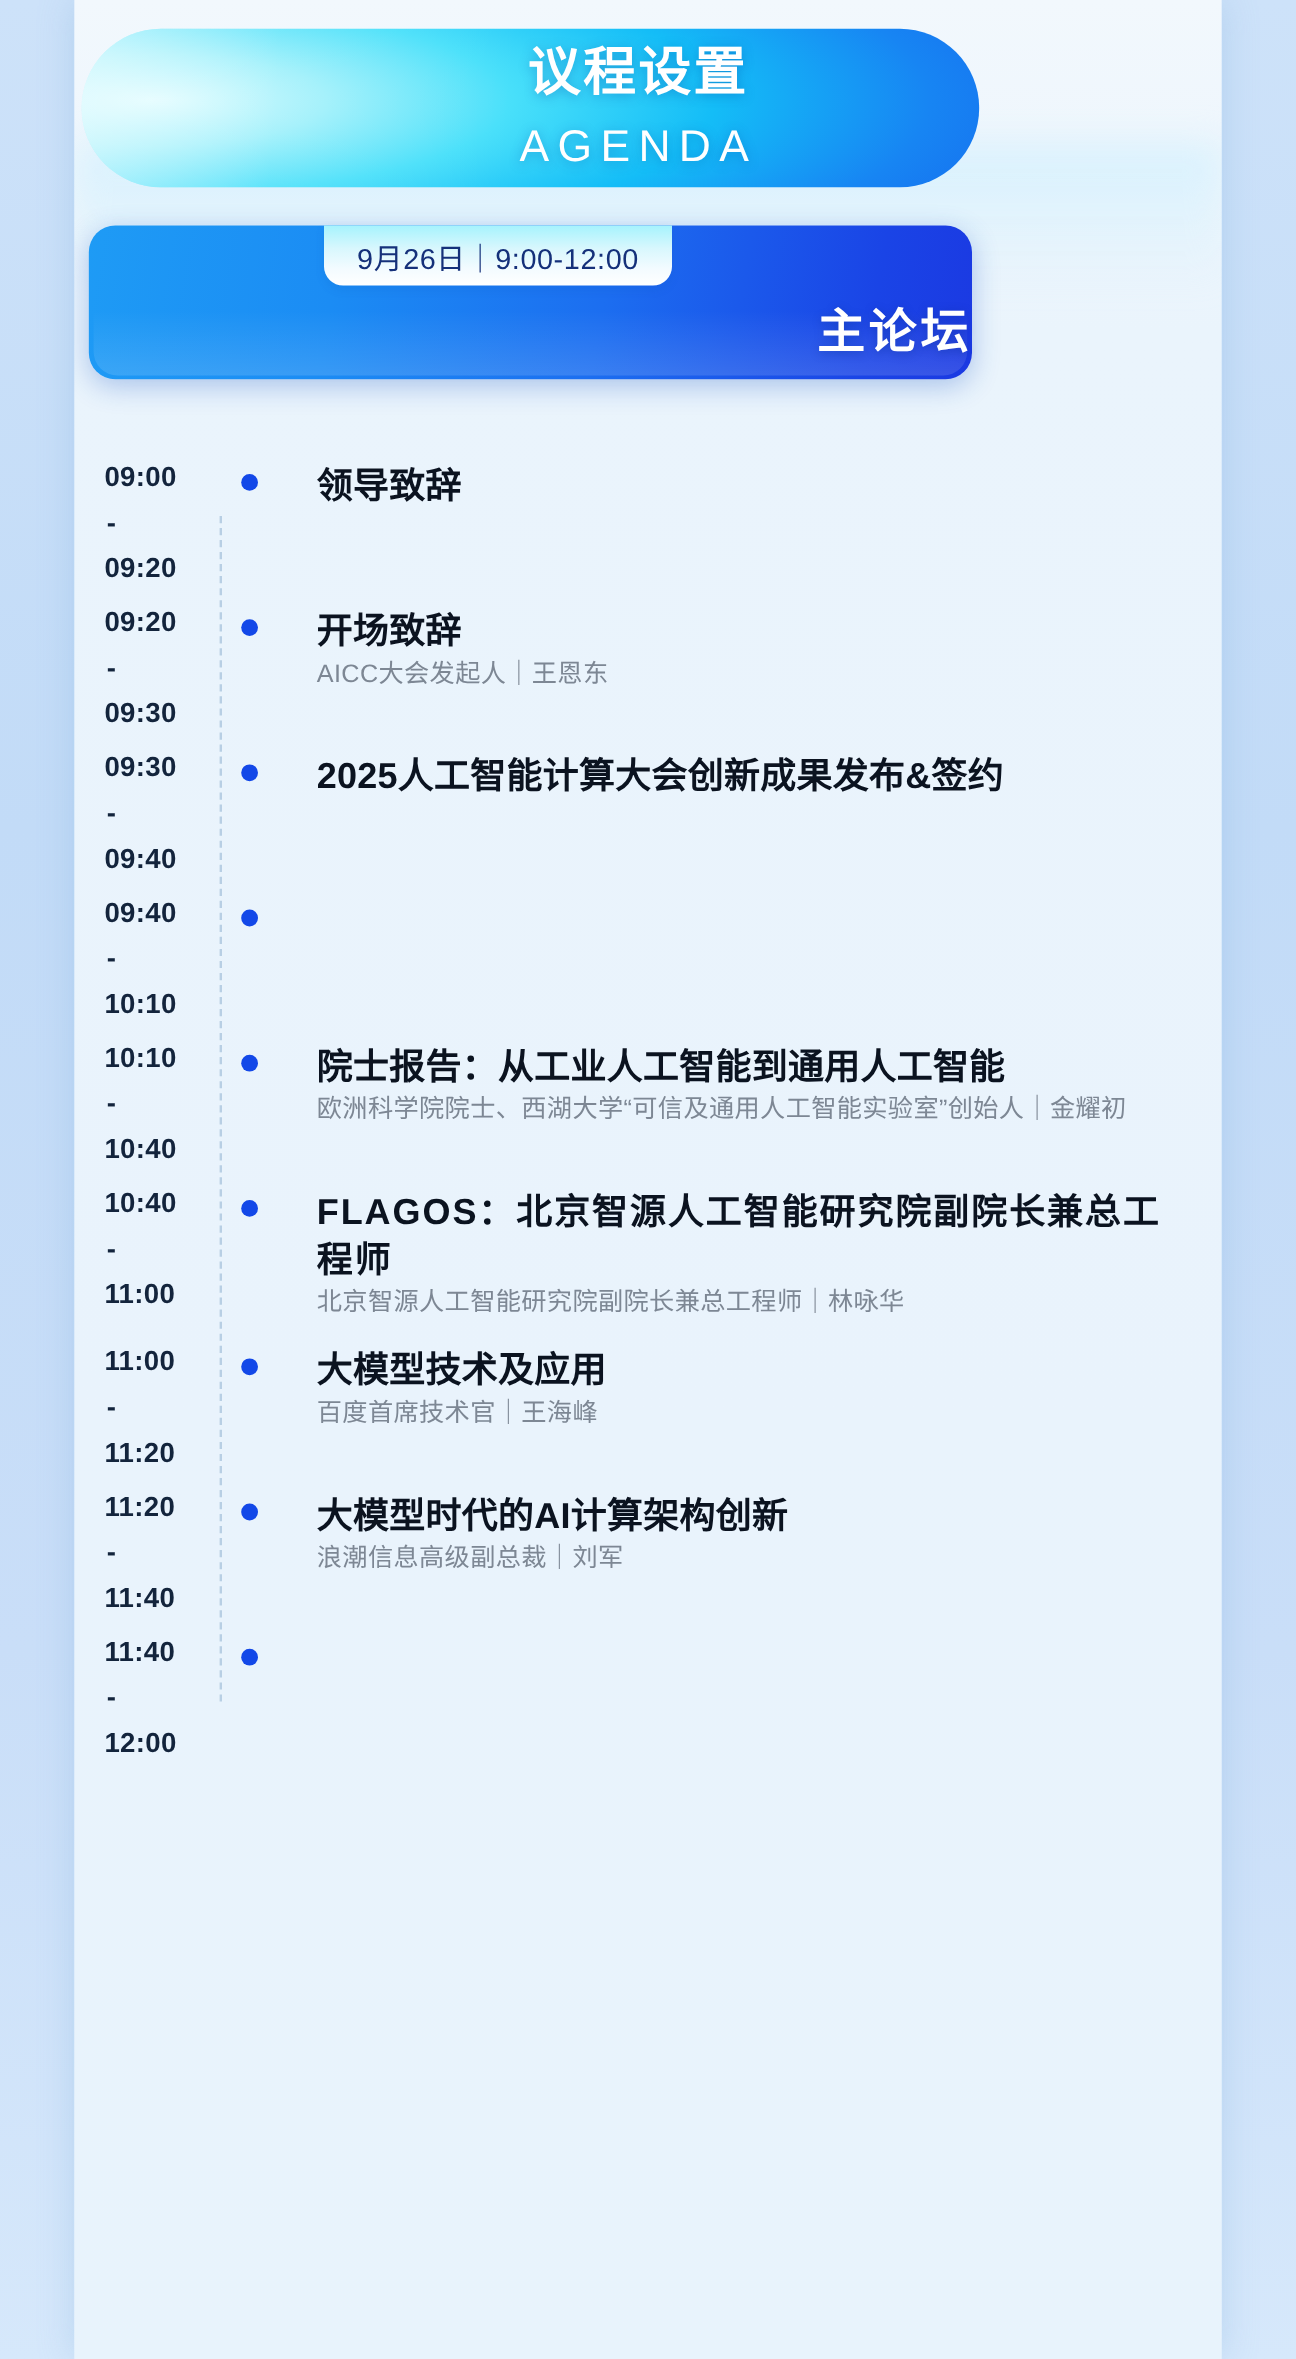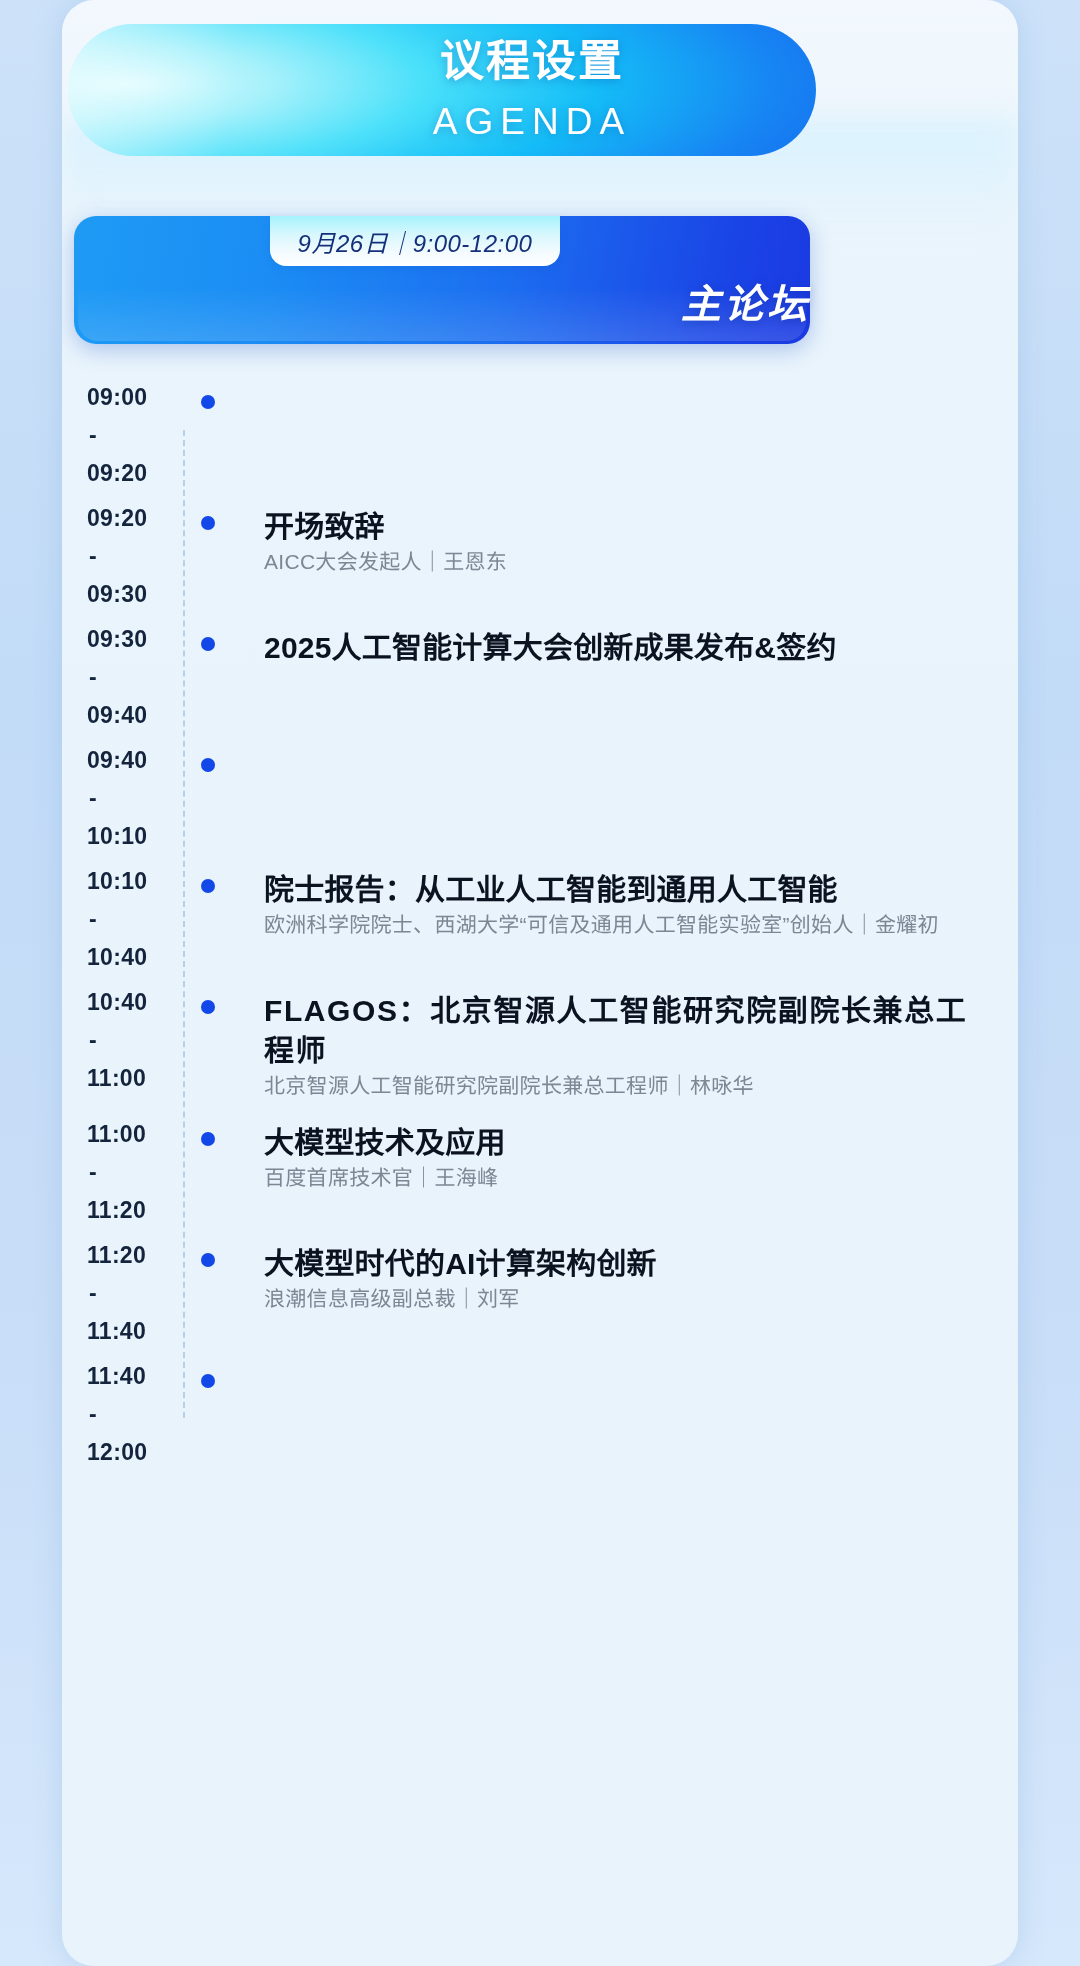--- a/index.html
+++ b/index.html
@@ -20,21 +20,20 @@
   
   .page-card {
     position: absolute;
     left: 62px;
     top: 0;
     width: 956px;
     height: 1966px;
     background: linear-gradient(180deg, #f2f8fd 0%, #eaf4fc 14%, #e9f3fc 60%, #e8f3fc 100%);
     box-shadow: 0 0 28px rgba(120,170,220,0.30);
     overflow: hidden;
-    border-radius: 32px;
   }
 
   
   .header-banner {
     position: absolute;
     left: 6px;
     top: 24px;
     width: 748px;
     height: 132px;
     border-radius: 66px;
@@ -82,24 +81,23 @@
     letter-spacing: 7px;
     line-height: 1.25;
     margin-top: 14px;
     text-shadow: 0 2px 10px rgba(10,70,160,0.35);
   }
 
   
   .session-block {
     position: absolute;
     left: 12px;
-    top: 216px;
+    top: 188px;
     width: 736px;
     height: 92px;
-    font-style: italic;
   }
   .session-body {
     position: absolute;
     left: 0;
     top: 0;
     width: 736px;
     height: 128px;
     border-radius: 22px;
     background: linear-gradient(100deg, #1e9bf5 0%, #1b8cf4 28%, #1c6ef0 58%, #1a44e6 88%, #1b39e2 100%);
     box-shadow: 0 6px 22px rgba(30,90,200,0.30);
@@ -258,20 +256,23 @@
       <div class="timeline-rail"></div>
     <div class="agenda-item">
           <div class="time-col">
             <span class="time-start">09:00</span>
             <span class="time-dash">-</span>
             <span class="time-end">09:20</span>
           </div>
           <div class="dot-col">
             <span class="dot"></span>
           </div>
+          <div class="content-col">
+            <div class="item-title">领导致辞</div>
+          </div>
         </div>
         <div class="agenda-item">
           <div class="time-col">
             <span class="time-start">09:20</span>
             <span class="time-dash">-</span>
             <span class="time-end">09:30</span>
           </div>
           <div class="dot-col">
             <span class="dot"></span>
           </div>

